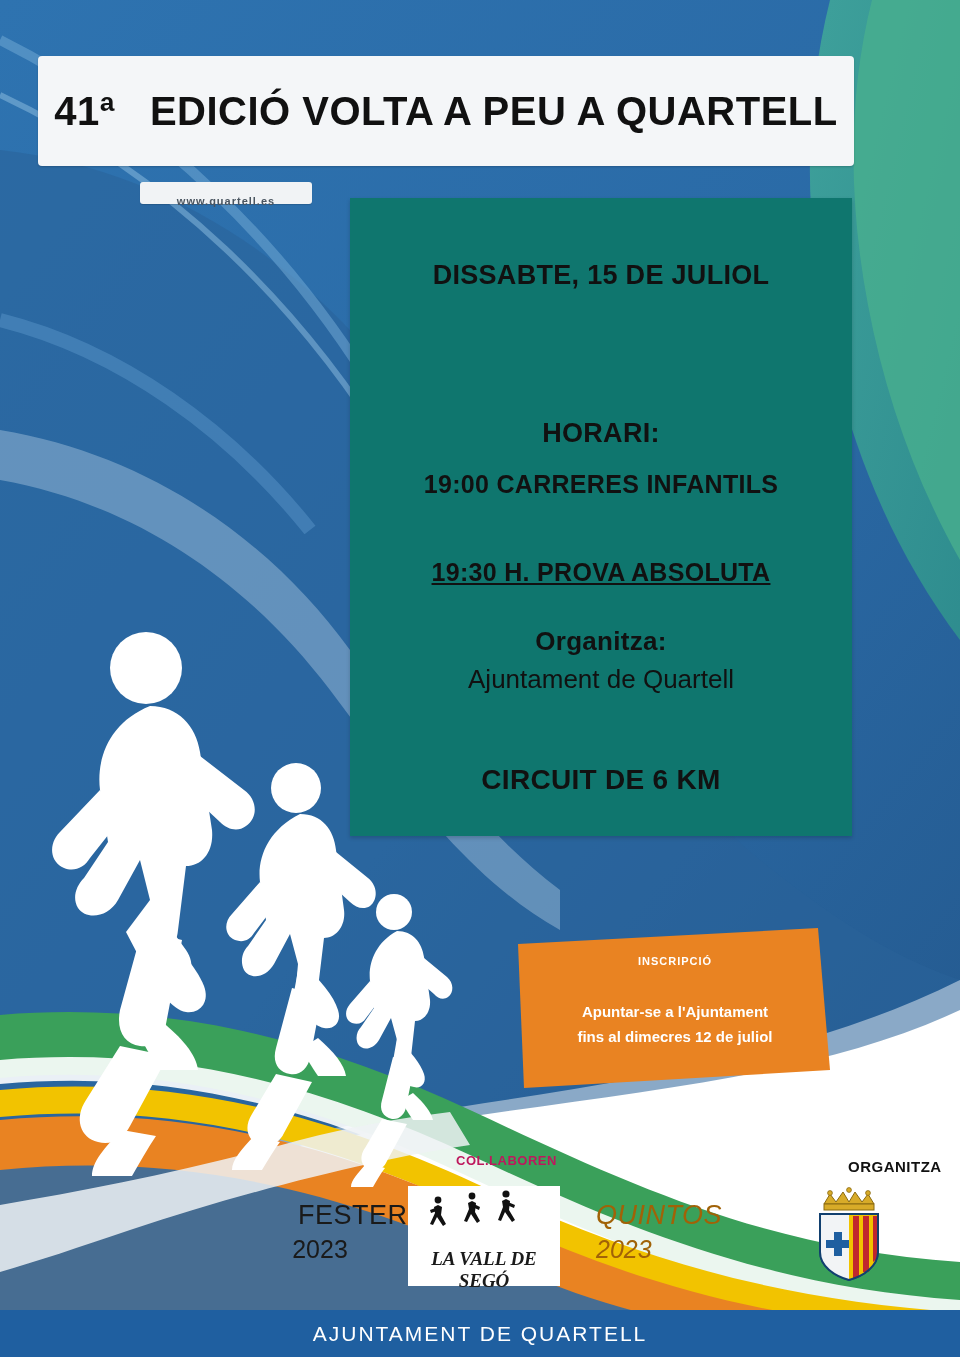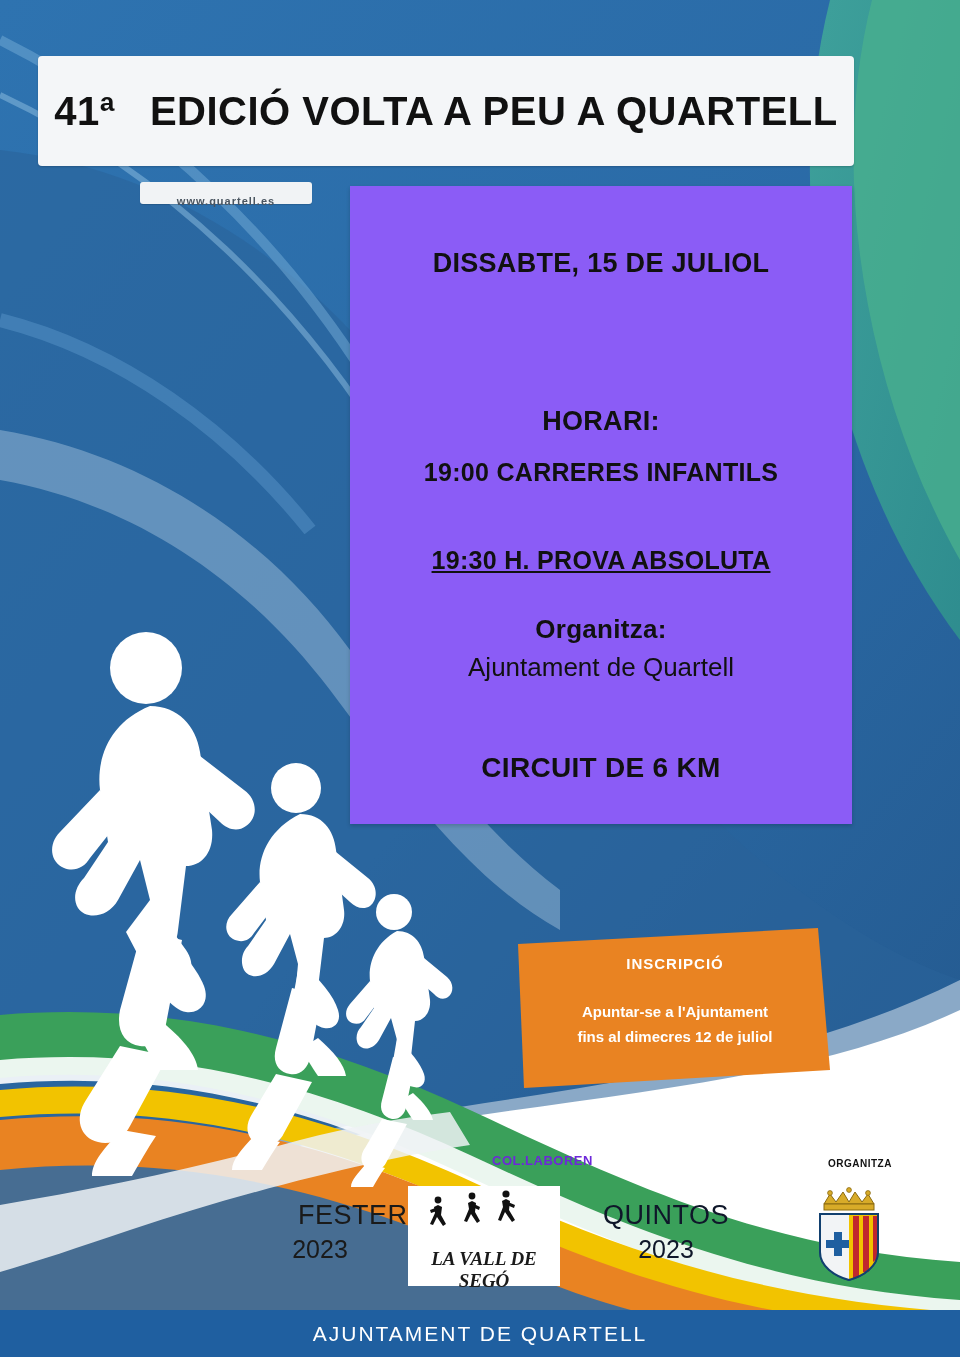--- a/index.html
+++ b/index.html
@@ -69,24 +69,24 @@
     font-weight: bold;
     color: #4a5560;
     letter-spacing: 1px;
     margin-top: 16px;
   }
 
   
   .info-panel {
     position: absolute;
     left: 350px;
-    top: 186px;
+    top: 198px;
     width: 502px;
     height: 638px;
-    background: #8b5cf6;
+    background: #0f766e;
     box-shadow: 0 2px 4px rgba(0,0,0,0.18);
     color: #111111;
     text-align: center;
   }
   .info-panel .line {
     font-weight: bold;
     letter-spacing: 0.3px;
   }
   .l-date   { position: absolute; top: 62px;  width: 100%; font-size: 27px; }
   .l-horari { position: absolute; top: 172px; width: 100%; font-size: 27px; margin-top: 48px; }
@@ -114,21 +114,21 @@
     left: 0px;
     top: 0px;
     width: 0;
     height: 0;
     border-left: 0px solid transparent;
   }
   .insc-title {
     position: absolute;
     top: 30px;
     width: 100%;
-    font-size: 15px;
+    font-size: 11px;
     font-weight: bold;
     letter-spacing: 1px;
   }
   .insc-l1 {
     position: absolute;
     top: 78px;
     width: 100%;
     font-size: 15px;
     font-weight: bold;
   }
@@ -140,50 +140,49 @@
     font-weight: bold;
   }
 
   
   .lbl-collaboren {
     position: absolute;
     left: 456px;
     top: 1153px;
     font-size: 13px;
     font-weight: bold;
-    color: #6d28d9;
+    color: #be185d;
     letter-spacing: 0.5px;
-    margin-left: 36px;
   }
   .lbl-organitza {
     position: absolute;
-    left: 828px;
+    left: 848px;
     top: 1158px;
-    font-size: 10px;
+    font-size: 15px;
     font-weight: bold;
     color: #111;
     letter-spacing: 0.5px;
   }
   .festers {
     position: absolute;
     left: 250px;
     top: 1200px;
     width: 140px;
     text-align: center;
     color: #1a1a1a;
   }
   .festers .l1 { font-size: 27px; letter-spacing: 0.5px; margin-left: 48px; }
   .festers .l2 { font-size: 25px; margin-top: 4px; }
   .quintos {
     position: absolute;
     left: 596px;
     top: 1200px;
     width: 140px;
-    text-align: center;
-    color: #0f172a;
+    color: #a16207;
+    font-style: italic;
   }
   .quintos .l1 { font-size: 27px; letter-spacing: 0.5px; }
   .quintos .l2 { font-size: 25px; margin-top: 4px; }
 
   .vallsego {
     position: absolute;
     left: 408px;
     top: 1186px;
     width: 152px;
     height: 100px;

